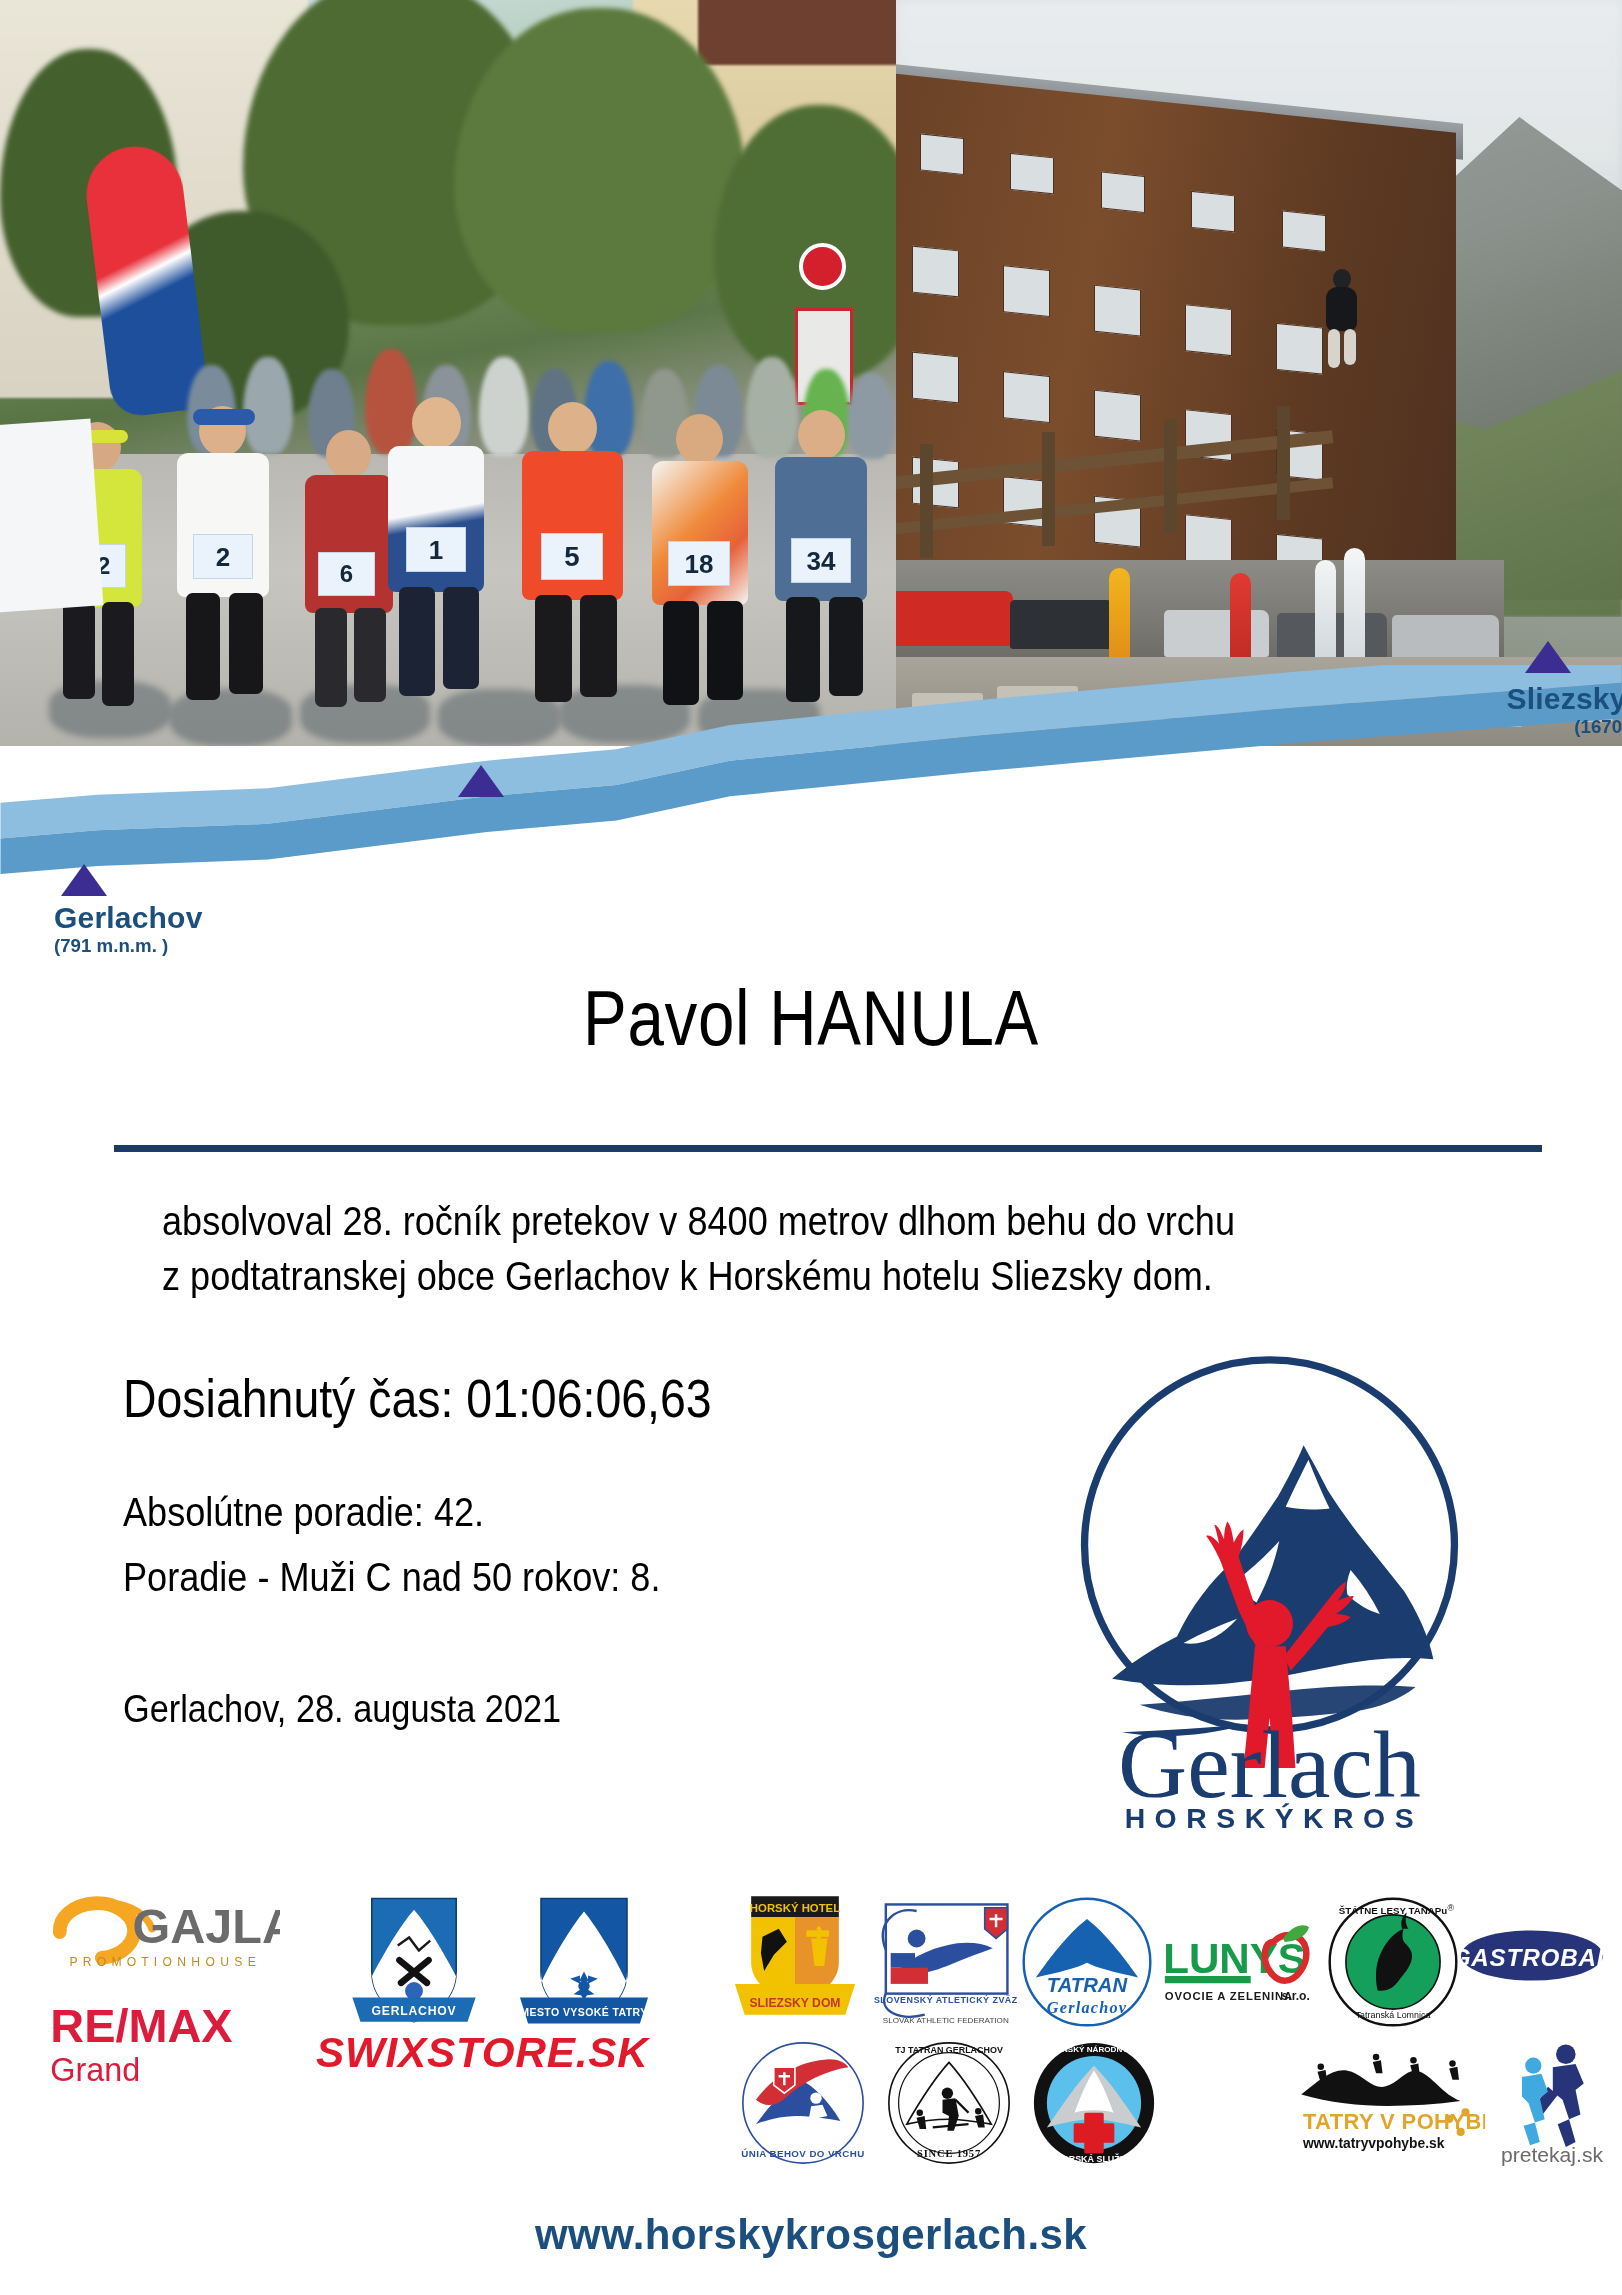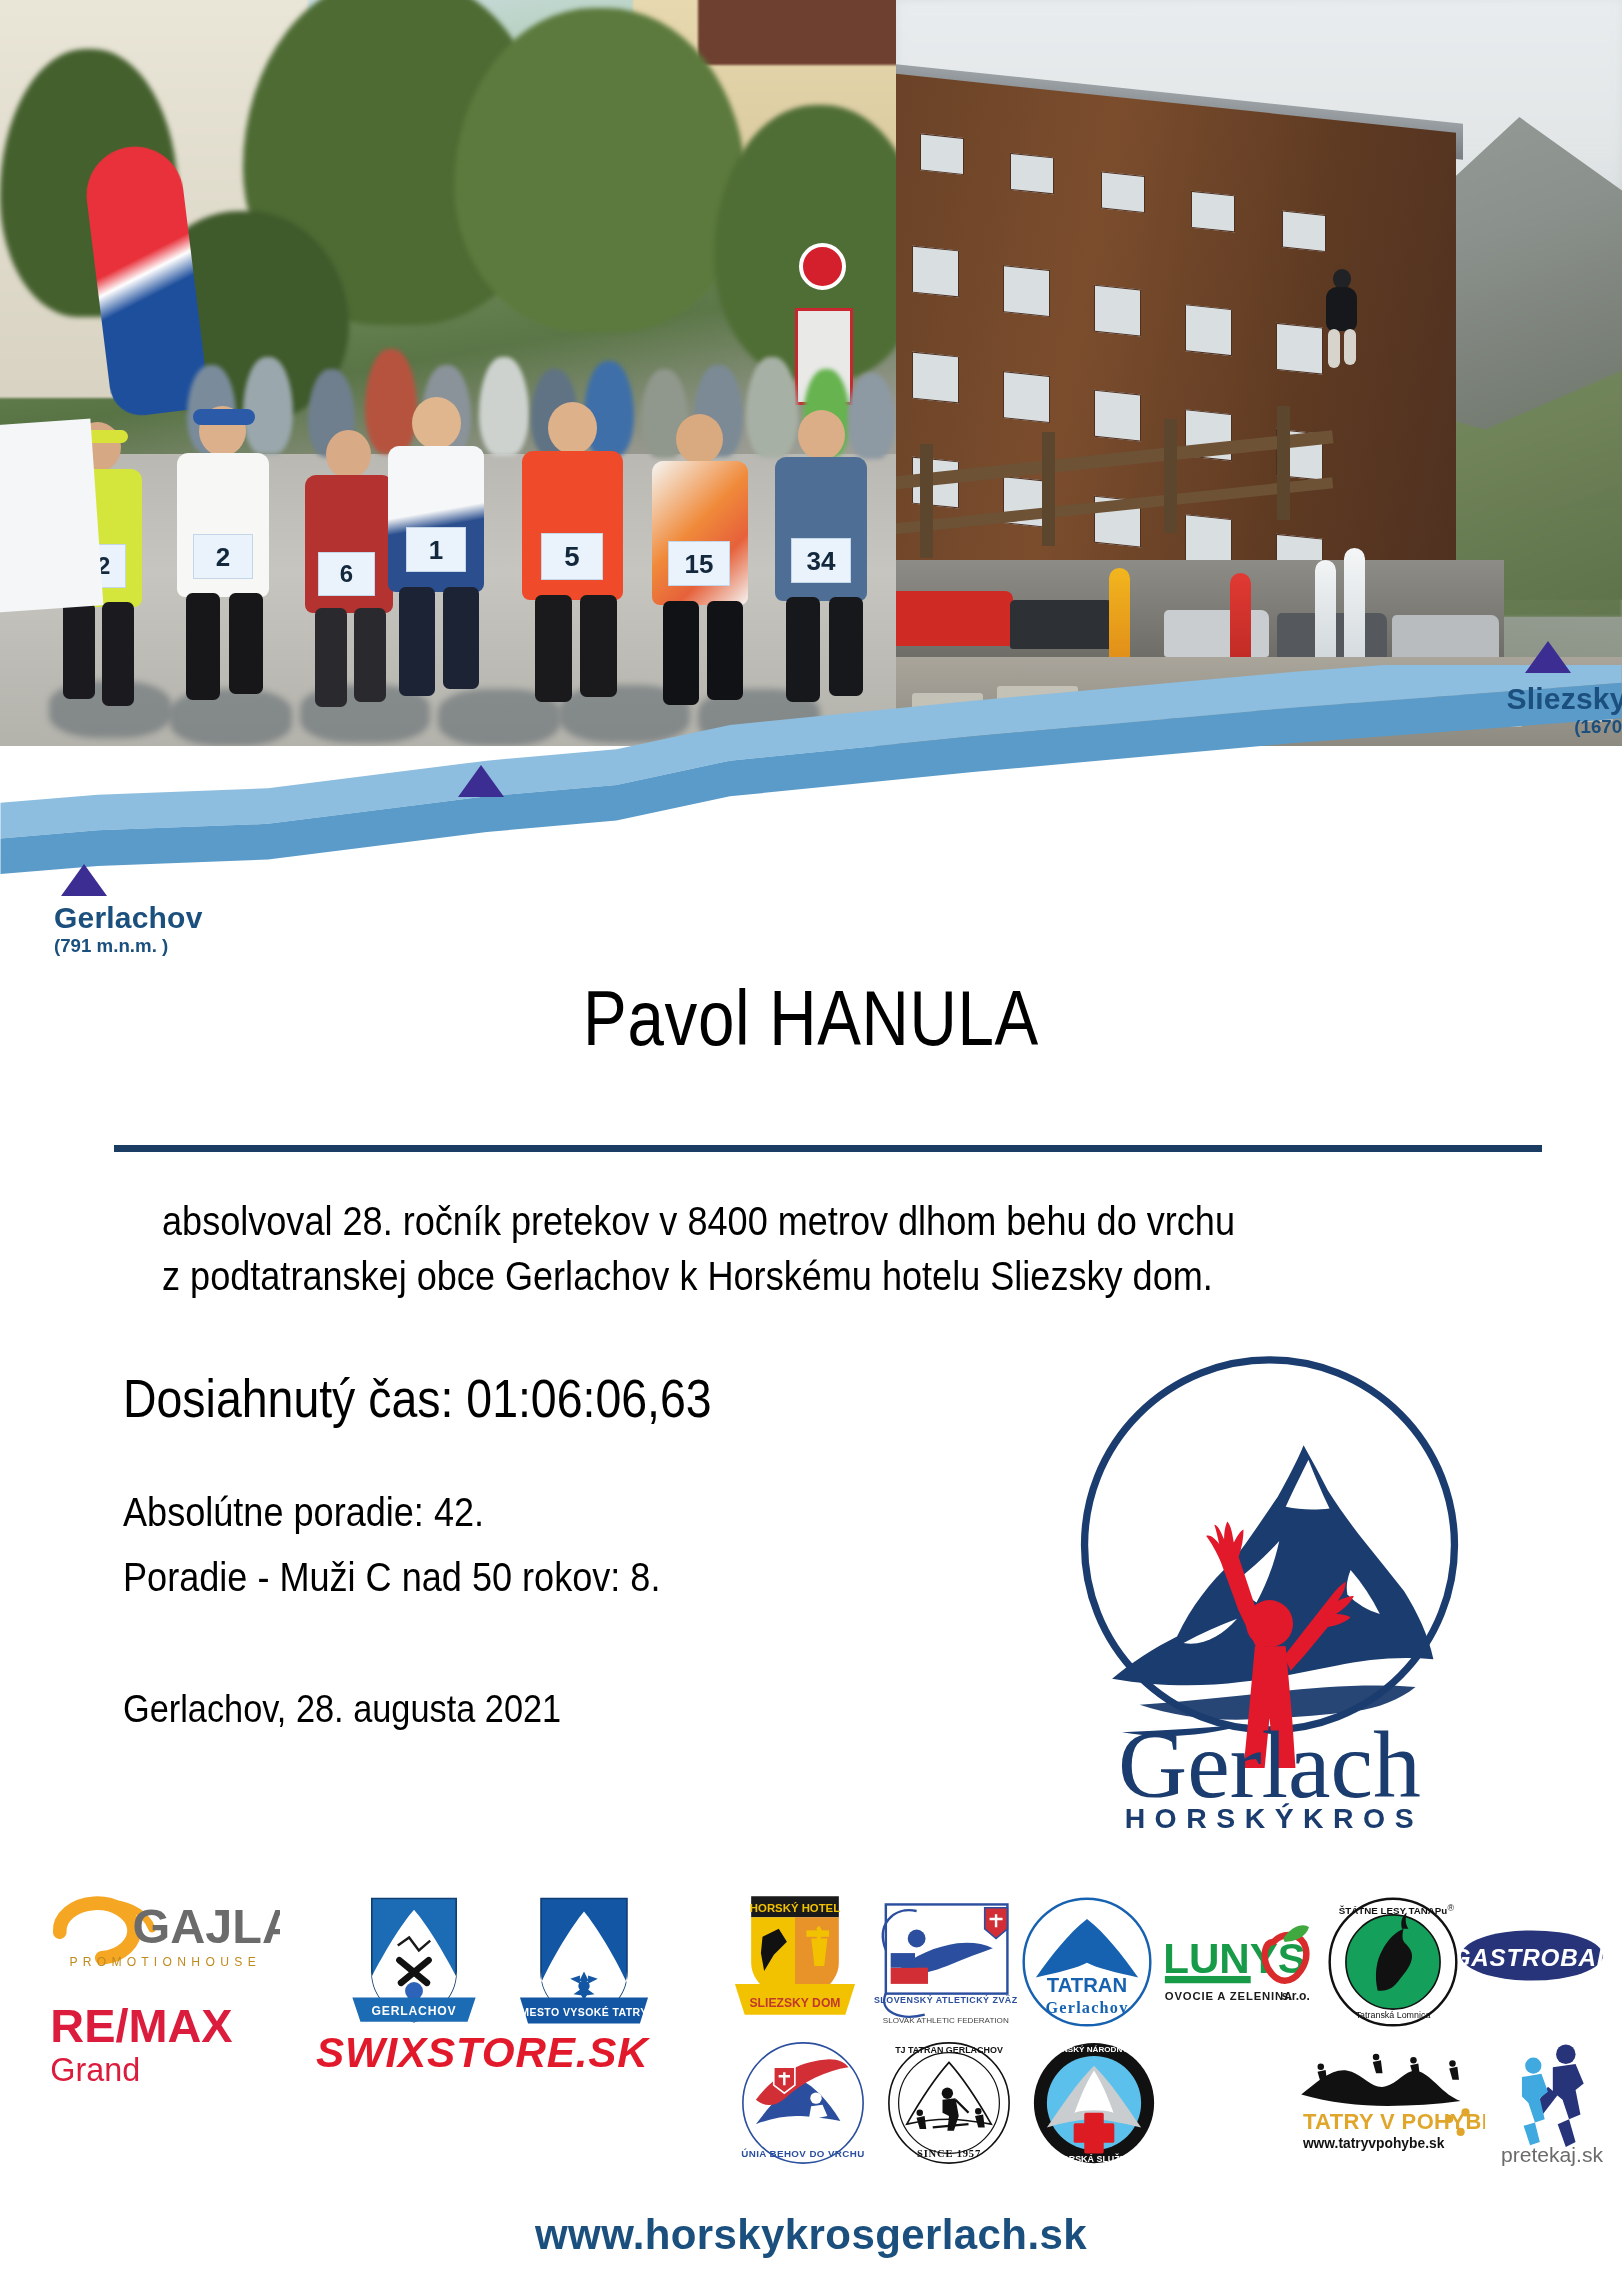--- a/index.html
+++ b/index.html
@@ -238,21 +238,21 @@
       <div class="r-leg" style="left:36px;top:193px;width:37px;height:107px;background:#1a1a1d;"></div>
       <div class="r-leg" style="left:81px;top:193px;width:37px;height:102px;background:#1a1a1d;"></div>
       <div class="bib" style="left:42px;top:131px;width:62px;height:47px;font-size:27.6px;">5</div>
     </div>
 
     <div class="runner" style="left:629px;top:414px;width:142px;height:333px;">
       <div class="r-head" style="left:47px;top:0;width:47px;height:50px;background:#d9a97f;"></div>
       <div class="r-torso" style="left:23px;top:47px;width:96px;height:144px;background:linear-gradient(135deg,#f5f6f4 0%,#f08a3a 45%,#e6613a 70%,#f5f6f4 100%);"></div>
       <div class="r-leg" style="left:34px;top:187px;width:36px;height:104px;background:#111216;"></div>
       <div class="r-leg" style="left:78px;top:187px;width:36px;height:99px;background:#111216;"></div>
-      <div class="bib" style="left:39px;top:127px;width:62px;height:45px;font-size:26px;">15</div>
+      <div class="bib" style="left:39px;top:127px;width:62px;height:45px;font-size:26px;">18</div>
     </div>
 
     <div class="runner" style="left:754px;top:410px;width:134px;height:337px;">
       <div class="r-head" style="left:44px;top:0;width:47px;height:50px;background:#dbae88;"></div>
       <div class="r-torso" style="left:21px;top:47px;width:92px;height:144px;background:#4e6e96;"></div>
       <div class="r-leg" style="left:32px;top:187px;width:34px;height:105px;background:#16181c;"></div>
       <div class="r-leg" style="left:75px;top:187px;width:34px;height:99px;background:#16181c;"></div>
       <div class="bib" style="left:37px;top:128px;width:60px;height:45px;font-size:26px;">34</div>
     </div>
 
@@ -500,21 +500,21 @@
       <path d="M36,96 C58,76 84,66 110,62 C126,60 142,62 154,68
                C138,74 120,80 102,88 C82,96 60,104 36,96 Z" fill="#2B4F9E"></path>
       <circle cx="60" cy="56" r="11" fill="#2B4F9E"></circle>
       <rect x="28" y="92" width="46" height="20" fill="#D22E36"></rect>
       <rect x="28" y="74" width="30" height="18" fill="#2B4F9E"></rect>
       <text x="96" y="136" text-anchor="middle" fill="#2B4F9E" font-family="Liberation Sans, sans-serif" font-size="11" font-weight="bold" letter-spacing="0.6">SLOVENSKÝ ATLETICKÝ ZVÄZ</text>
       <text x="96" y="160" text-anchor="middle" fill="#444" font-family="Liberation Sans, sans-serif" font-size="10">SLOVAK ATHLETIC FEDERATION</text>
     </svg>
   </div>
 
-  <div class="sp" style="left:1018px;top:11.4px;width:138px;height:138px;">
+  <div class="sp" style="left:1018px;top:11.4px;width:138px;height:138px;font-style:italic;">
     <svg width="138" height="138" viewBox="0 0 170 170">
       <circle cx="85" cy="85" r="78" fill="#ffffff" stroke="#1661B0" stroke-width="3"></circle>
       <path d="M22,104 C42,76 62,50 85,32 C108,50 128,76 148,104
                C120,98 96,92 85,86 C74,92 50,98 22,104 Z" fill="#1661B0"></path>
       <text x="85" y="122" text-anchor="middle" fill="#1661B0" font-family="Liberation Sans, sans-serif" font-size="25" font-weight="bold">TATRAN</text>
       <text x="85" y="148" text-anchor="middle" fill="#1661B0" font-family="Liberation Serif, serif" font-size="20" font-weight="bold" letter-spacing="1.5">Gerlachov</text>
     </svg>
   </div>
 
   <div class="sp" style="left:1160px;top:24px;width:162px;height:114px;">

